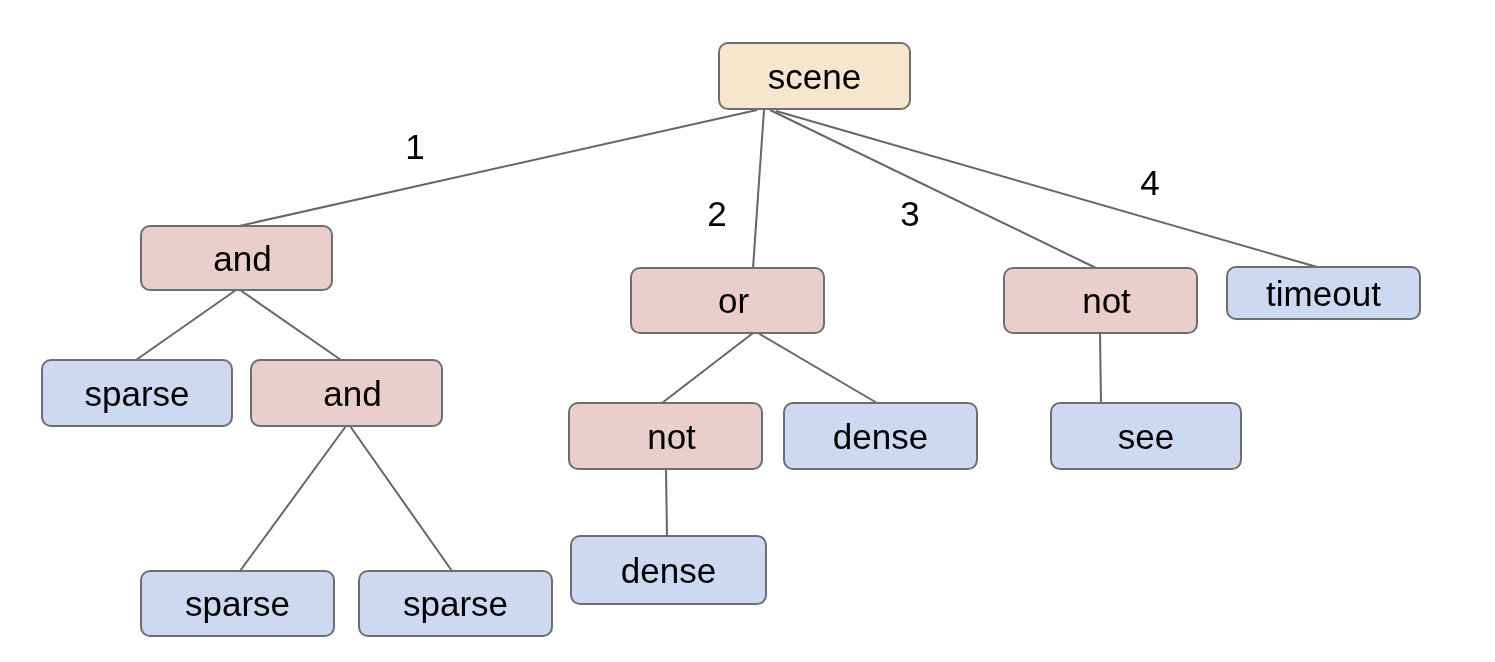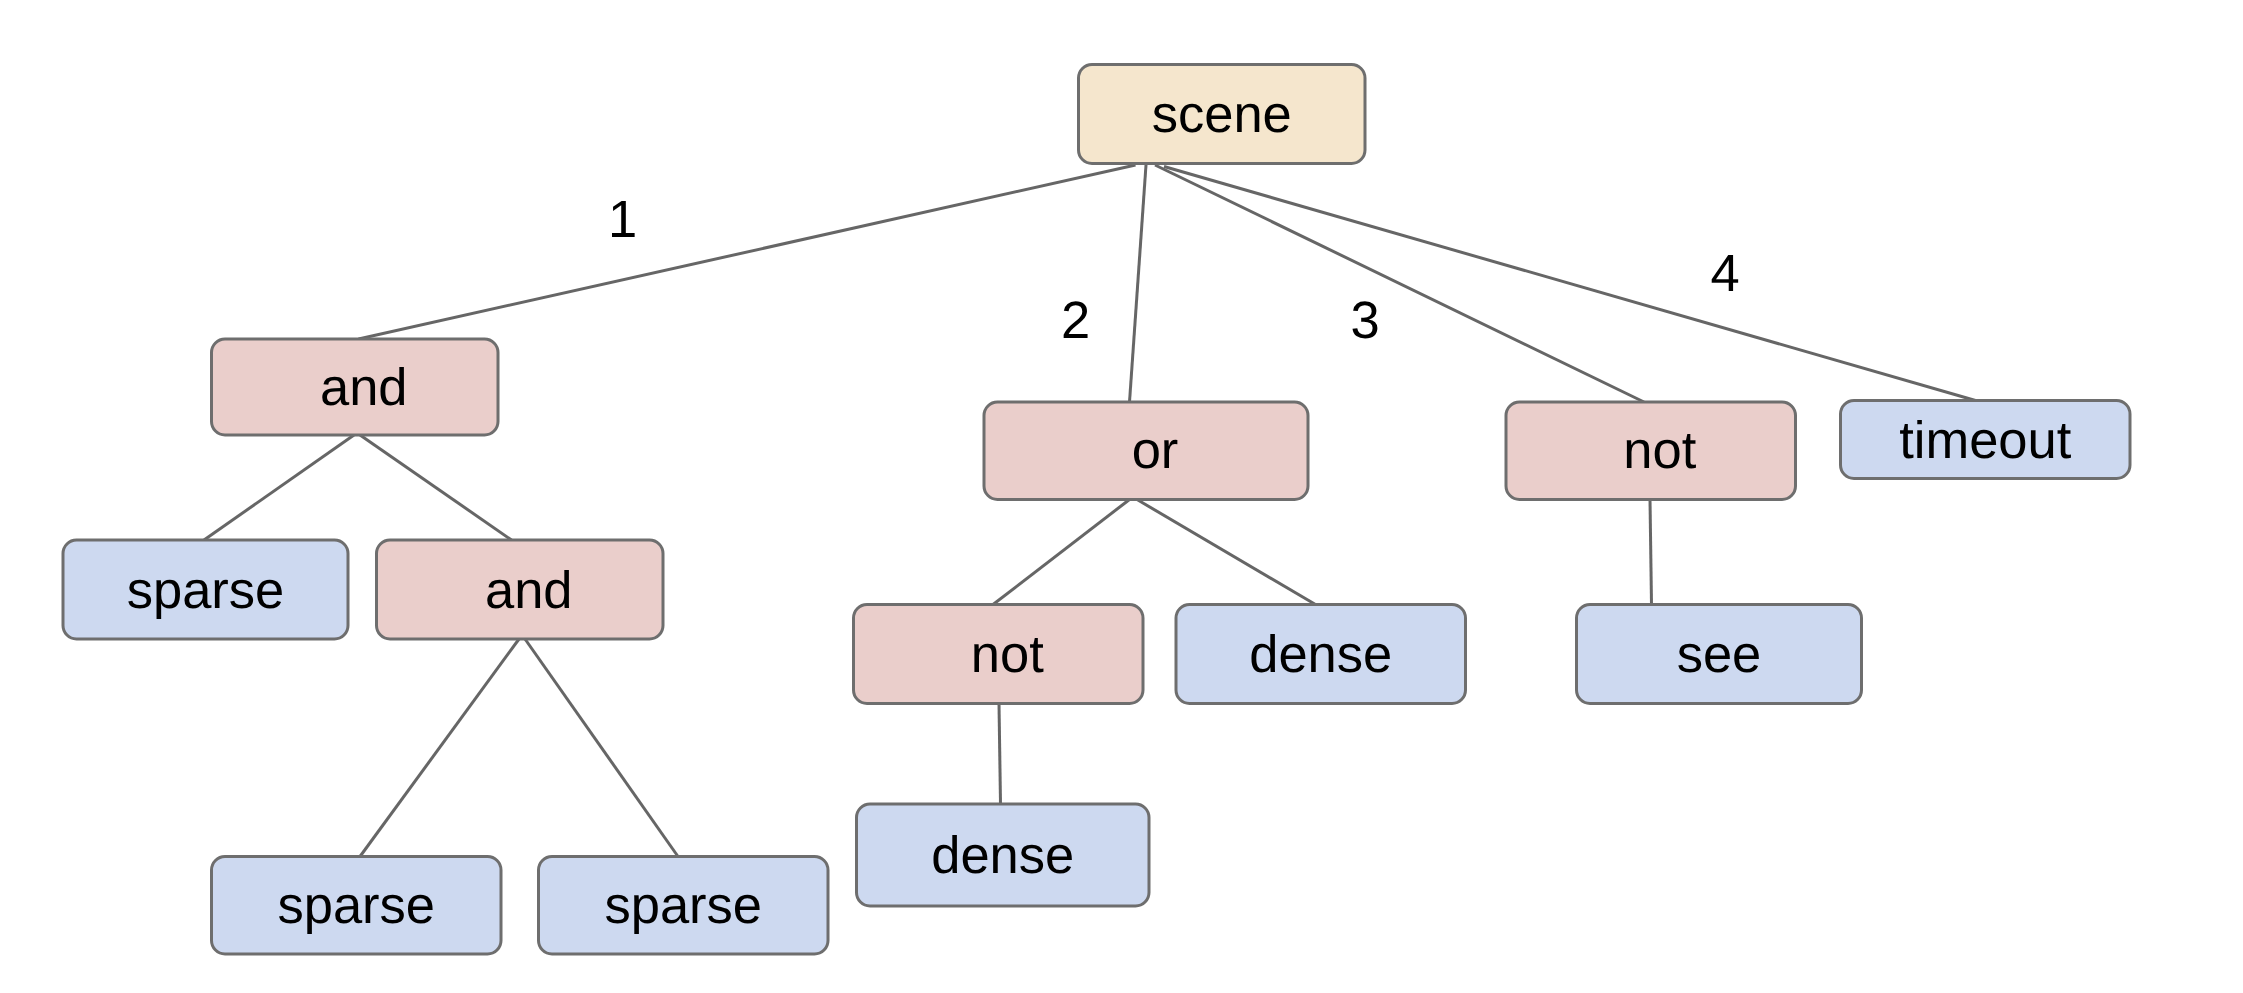--- a/index.html
+++ b/index.html
@@ -67,21 +67,21 @@
     <line x1="1100" y1="333" x2="1101" y2="403"></line>
   </svg>
 
   <div class="edge-label" style="left:415px;  top:147px;">1</div>
   <div class="edge-label" style="left:717px;  top:214px;">2</div>
   <div class="edge-label" style="left:910px;  top:214px;">3</div>
   <div class="edge-label" style="left:1150px; top:183px;">4</div>
 
   <div class="node root" style="left:670px;  top:42px;  width:193px; height:68px;margin-left:48px;">scene</div>
   <div class="node operator" style="left:140px;  top:225px; width:193px; height:66px;">and</div>
-  <div class="node operator" style="left:655px;  top:267px; width:218px; height:67px;text-align:center;">or</div>
+  <div class="node operator" style="left:630px;  top:267px; width:195px; height:67px;text-align:center;">or</div>
   <div class="node operator" style="left:1003px; top:267px; width:195px; height:67px;">not</div>
   <div class="node leaf" style="left:1226px; top:266px; width:195px; height:54px;">timeout</div>
   <div class="node leaf" style="left:41px;   top:359px; width:192px; height:68px;">sparse</div>
   <div class="node operator" style="left:250px;  top:359px; width:193px; height:68px;">and</div>
   <div class="node operator" style="left:568px;  top:402px; width:195px; height:68px;">not</div>
   <div class="node leaf" style="left:783px;  top:402px; width:195px; height:68px;">dense</div>
   <div class="node leaf" style="left:1005px; top:402px; width:192px; height:68px;margin-left:45px;">see</div>
   <div class="node leaf" style="left:570px;  top:535px; width:197px; height:70px;">dense</div>
   <div class="node leaf" style="left:140px;  top:570px; width:195px; height:67px;">sparse</div>
   <div class="node leaf" style="left:358px;  top:570px; width:195px; height:67px;">sparse</div>

